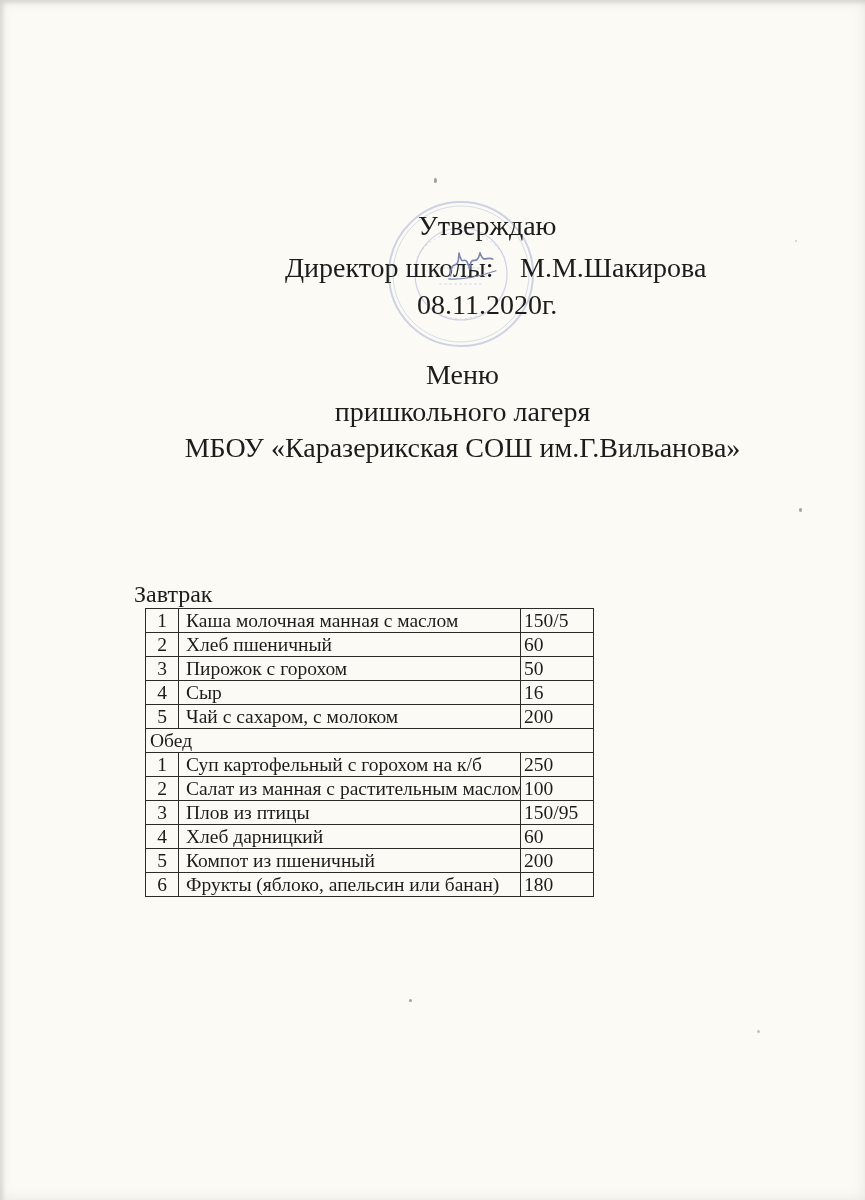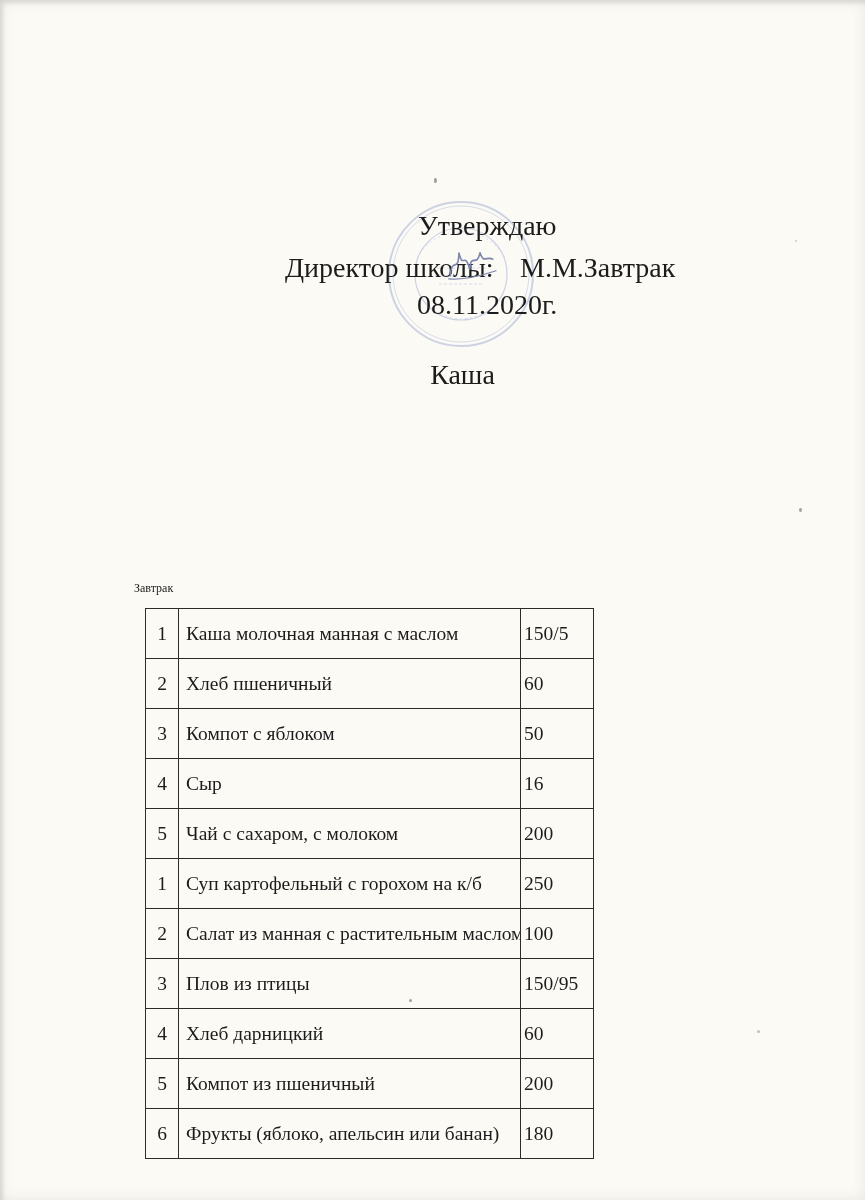--- a/index.html
+++ b/index.html
@@ -42,35 +42,35 @@
     left: 443px;
     top: 243px;
     width: 64px;
     height: 38px;
     transform: rotate(-6deg);
   }
   
   .menu-heading {
     left: 134px;
     top: 581px;
-    font-size: 12px;
+    font-size: 24px;
   }
   table.menu-table {
     position: absolute;
     left: 145px;
     top: 608px;
     width: 449px;
     border-collapse: collapse;
     table-layout: fixed;
   }
   table.menu-table td {
     border: 1.6px solid #2b2b28;
     font-size: 19.5px;
     line-height: 21px;
-    padding: 14px 3px;
+    padding: 1px 3px;
     overflow: hidden;
     white-space: nowrap;
   }
   table.menu-table col.c-num { width: 33px; }
   table.menu-table col.c-portion { width: 73px; }
   table.menu-table td.col-num { text-align: center; padding: 1px 0; }
   table.menu-table td.col-dish { text-align: left; padding-left: 7px; }
   table.menu-table td.col-portion { text-align: left; }
   table.menu-table tr.section-row td {
     text-align: left;
@@ -102,27 +102,29 @@
 
   <div class="abs doc-text" style="left:418px; top:214px;">Утверждаю</div>
 
   <div class="abs doc-text" style="left:285px; top:256px;">Директор школы:</div>
 
   <svg class="abs signature" viewBox="0 0 64 38">
     <path d="M6,30 C10,10 14,30 17,8 C19,26 23,6 26,26 C29,8 33,26 38,10 C40,22 44,14 50,18" fill="none" stroke="#7d86ad" stroke-width="1.6" stroke-linecap="round"></path>
     <path d="M4,33 C18,36 34,34 52,30" fill="none" stroke="#7d86ad" stroke-width="1.1" stroke-linecap="round"></path>
   </svg>
 
-  <div class="abs doc-text" style="left:520px; top:256px;">М.М.Завтрак</div>
+  <div class="abs doc-text" style="left:520px; top:256px;">М.М.Шакирова</div>
 
   <div class="abs doc-text" style="left:417px; top:293px;">08.11.2020г.</div>
 
-  <div class="abs doc-text centered-block" style="top:363px;">Каша</div>
-
-
+  <div class="abs doc-text centered-block" style="top:363px;">Меню</div>
+
+  <div class="abs doc-text centered-block" style="top:400px;">пришкольного лагеря</div>
+
+  <div class="abs doc-text centered-block" style="top:436px;">МБОУ «Каразерикская СОШ им.Г.Вильанова»</div>
 
 
   <div class="abs menu-heading">Завтрак</div>
 
   <table class="menu-table">
     <colgroup>
       <col class="c-num">
         <col class="c-dish">
         <col class="c-portion">
     </colgroup>
@@ -132,32 +134,35 @@
           <td class="col-dish">Каша молочная манная с маслом</td>
           <td class="col-portion">150/5</td>
         </tr>
         <tr>
           <td class="col-num">2</td>
           <td class="col-dish">Хлеб пшеничный</td>
           <td class="col-portion">60</td>
         </tr>
         <tr>
           <td class="col-num">3</td>
-          <td class="col-dish">Компот с яблоком</td>
+          <td class="col-dish">Пирожок с горохом</td>
           <td class="col-portion">50</td>
         </tr>
         <tr>
           <td class="col-num">4</td>
           <td class="col-dish">Сыр</td>
           <td class="col-portion">16</td>
         </tr>
         <tr>
           <td class="col-num">5</td>
           <td class="col-dish">Чай с сахаром, с молоком</td>
           <td class="col-portion">200</td>
+        </tr>
+        <tr class="section-row">
+          <td colspan="3">Обед</td>
         </tr>
         <tr>
           <td class="col-num">1</td>
           <td class="col-dish">Суп картофельный с горохом на к/б</td>
           <td class="col-portion">250</td>
         </tr>
         <tr>
           <td class="col-num">2</td>
           <td class="col-dish">Салат из манная с растительным маслом</td>
           <td class="col-portion">100</td>

